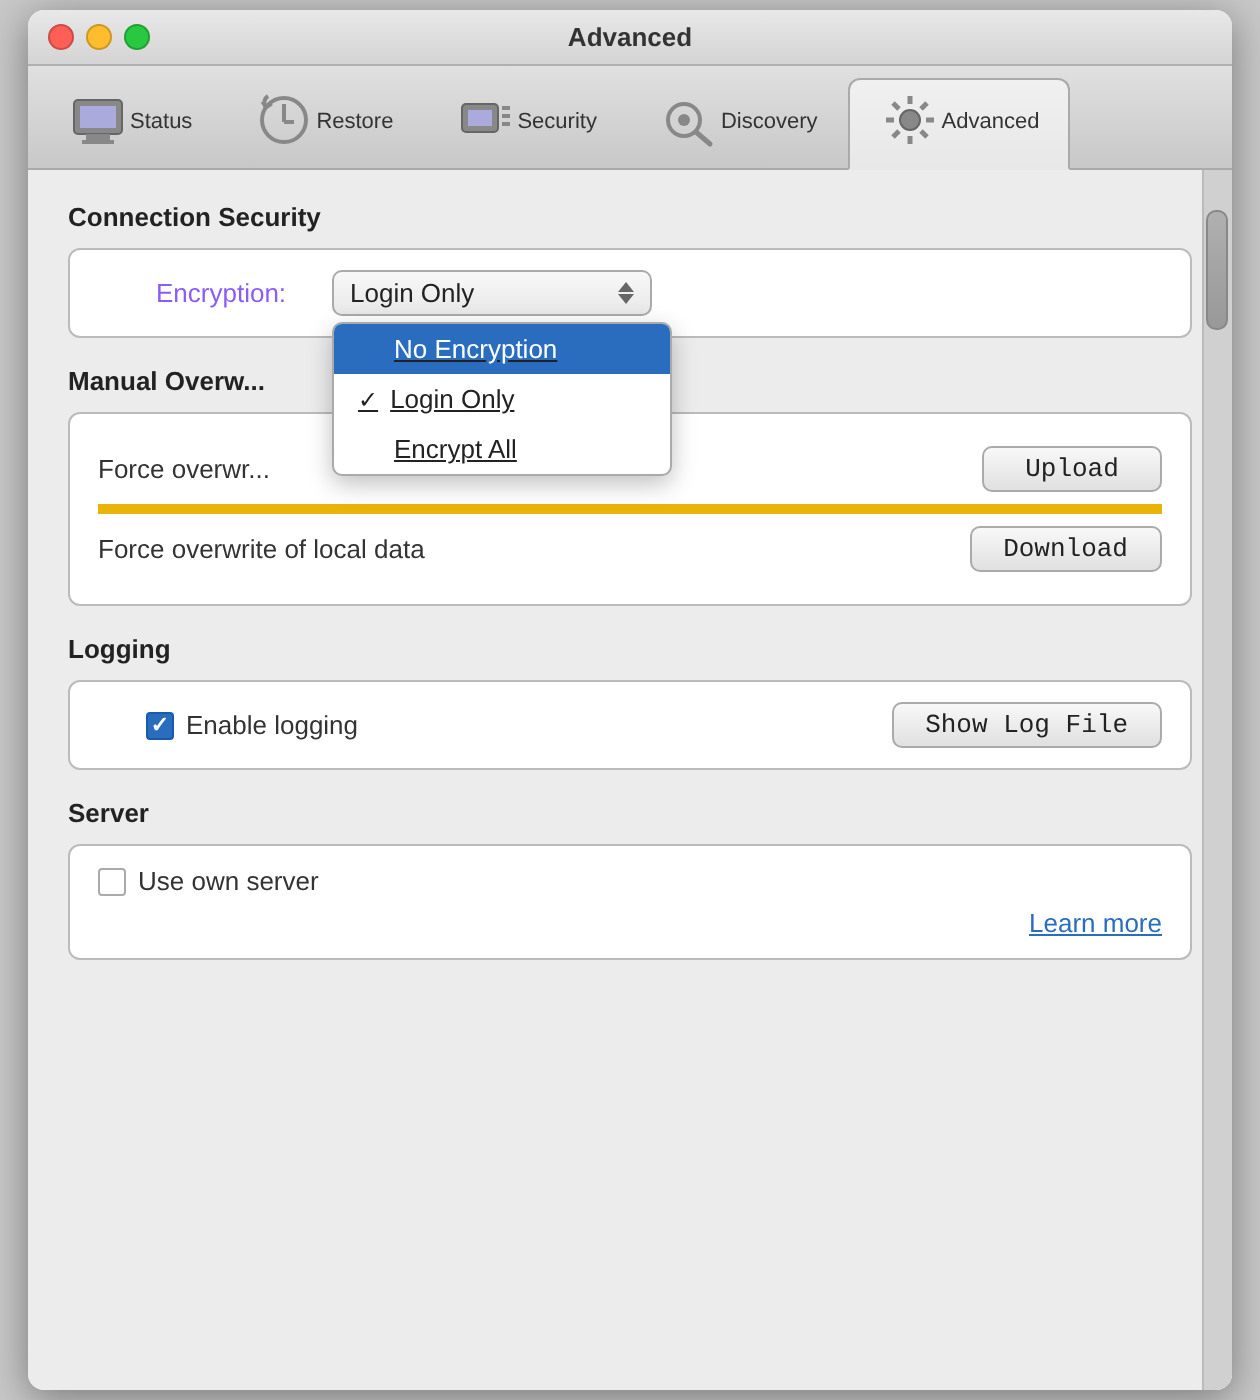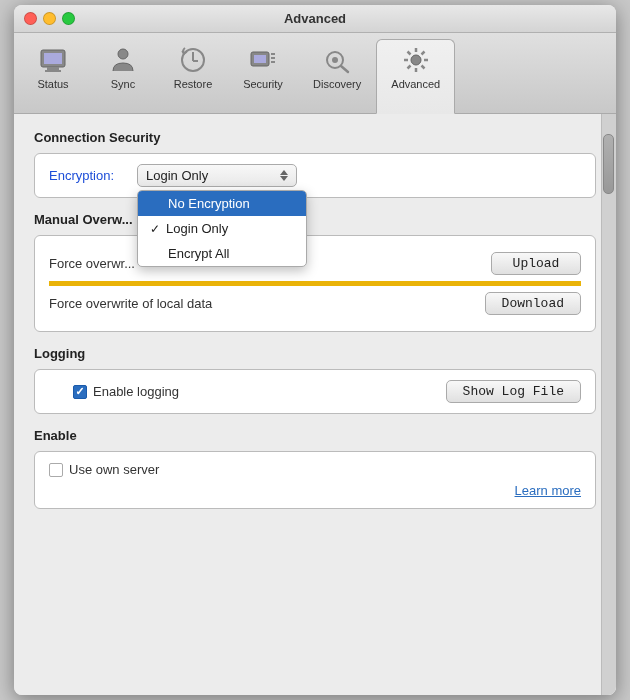--- a/index.html
+++ b/index.html
@@ -66,23 +66,23 @@
     .toolbar {
       background: linear-gradient(to bottom, #e0e0e0, #c8c8c8);
       border-bottom: 1px solid #aaa;
       display: flex;
       align-items: stretch;
       padding: 6px 4px 0;
     }
 
     .toolbar-item {
       display: flex;
-      flex-direction: column;
-      align-items: center;
-      padding: 4px 14px 23px;
+      flex-direction: row;
+      align-items: center;
+      padding: 4px 14px 6px;
       border-radius: 6px 6px 0 0;
       cursor: pointer;
       min-width: 70px;
       border: 1px solid transparent;
       border-bottom: none;
       background: transparent;
     }
 
     .toolbar-item.active {
       background: linear-gradient(to bottom, #f0f0f0, #e8e8e8);
@@ -137,22 +137,23 @@
     
     .encryption-row {
       display: flex;
       align-items: center;
       gap: 8px;
       position: relative;
     }
 
     .encryption-label {
       font-size: 13px;
-      color: #1d4ed8;
+      color: #8b5cf6;
       min-width: 80px;
+      margin-left: 29px;
     }
 
     .select-wrapper {
       position: relative;
       display: inline-block;
     }
 
     .select-btn {
       display: flex;
       align-items: center;
@@ -197,20 +198,21 @@
       position: absolute;
       top: 26px;
       left: 0;
       width: 170px;
       background: white;
       border: 1px solid #aaa;
       border-radius: 5px;
       box-shadow: 0 4px 12px rgba(0,0,0,0.25);
       z-index: 100;
       overflow: hidden;
+      text-decoration: underline;
     }
 
     .dropdown-item {
       padding: 5px 12px;
       font-size: 13px;
       cursor: pointer;
       display: flex;
       align-items: center;
       gap: 6px;
       color: #222;
@@ -358,29 +360,20 @@
         <svg width="32" height="32" viewBox="0 0 32 32">
           <rect x="4" y="6" width="24" height="17" rx="2" fill="#888" stroke="#666" stroke-width="1"></rect>
           <rect x="7" y="9" width="18" height="11" fill="#aad"></rect>
           <rect x="10" y="23" width="12" height="3" fill="#888"></rect>
           <rect x="8" y="26" width="16" height="2" fill="#888"></rect>
         </svg>
       </div>
       <span class="toolbar-label">Status</span>
     </div>
 
-    <div class="toolbar-item">
-      <div class="toolbar-icon">
-        <svg width="32" height="32" viewBox="0 0 32 32">
-          <circle cx="16" cy="10" r="5" fill="#888" stroke="#666" stroke-width="1"></circle>
-          <path d="M6 27 Q6 19 16 19 Q26 19 26 27" fill="#888" stroke="#666" stroke-width="1"></path>
-        </svg>
-      </div>
-      <span class="toolbar-label">Sync</span>
-    </div>
 
     <div class="toolbar-item">
       <div class="toolbar-icon">
         <svg width="32" height="32" viewBox="0 0 32 32">
           <circle cx="16" cy="16" r="11" fill="none" stroke="#888" stroke-width="2"></circle>
           <line x1="16" y1="8" x2="16" y2="17" stroke="#888" stroke-width="2"></line>
           <line x1="16" y1="17" x2="21" y2="17" stroke="#888" stroke-width="2"></line>
           <path d="M7 10 Q5 6 8 4" fill="none" stroke="#888" stroke-width="2"></path>
           <path d="M5 7 L7 10 L10 8" fill="none" stroke="#888" stroke-width="1.5"></path>
         </svg>
@@ -485,21 +478,21 @@
           <label class="checkbox-label">
             <div class="checkbox checked"></div>
             <span>Enable logging</span>
           </label>
           <button class="mac-button">Show Log File</button>
         </div>
       </div>
     </div>
 
     <div class="section">
-      <div class="section-title">Enable</div>
+      <div class="section-title">Server</div>
       <div class="section-box">
         <label class="checkbox-label">
           <div class="checkbox"></div>
           <span>Use own server</span>
         </label>
         <div class="learn-more-row">
           <a class="link">Learn more</a>
         </div>
       </div>
     </div>

